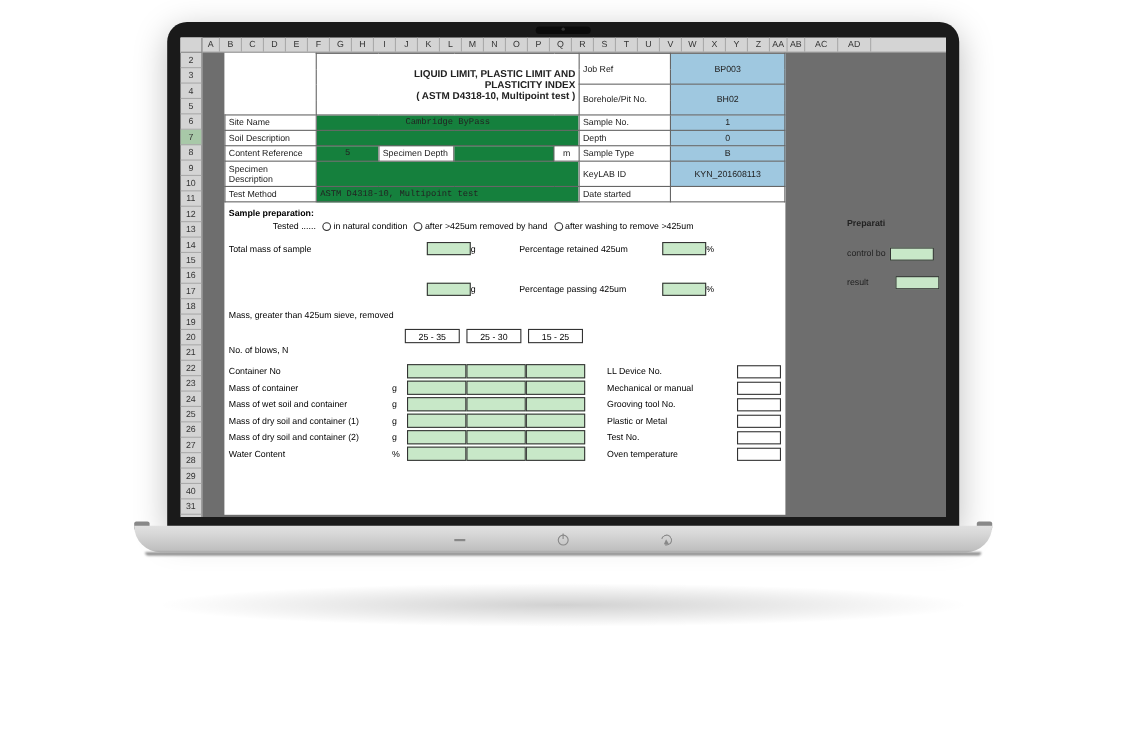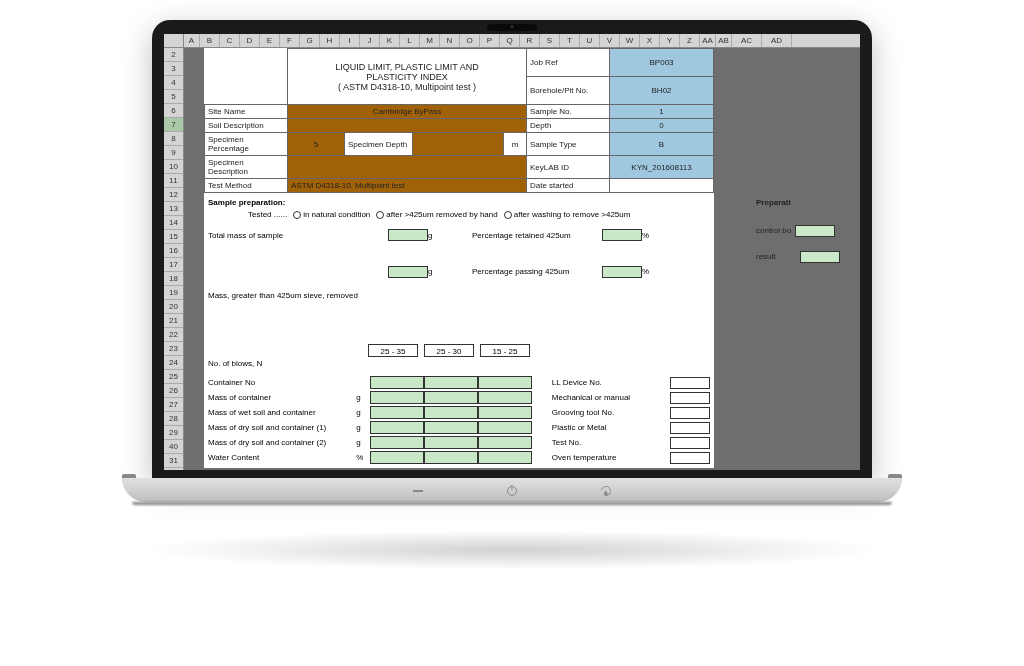--- a/index.html
+++ b/index.html
@@ -32,31 +32,31 @@
   .rowhead-col { position:absolute; left:0; top:0; width:20px; bottom:0; background:#d4d4d4; border-right:1px solid #888; }
   .colhead-row { position:absolute; left:0; top:0; right:0; height:14px; background:#d4d4d4; border-bottom:1px solid #888; display:flex; }
   .corner { position:absolute; left:0; top:0; width:20px; height:14px; background:#d4d4d4; border-right:1px solid #888; border-bottom:1px solid #888; z-index:3; }
   .col-h { border-right:1px solid #aaa; text-align:center; font-size:8px; color:#333; line-height:14px; flex:none; }
   .row-h { border-bottom:1px solid #aaa; text-align:center; font-size:8px; color:#333; height:14px; line-height:14px; }
   .row-h.sel { background:#a8c8a8; }
   
   .grid { position:absolute; left:20px; top:14px; right:0; bottom:0; }
   .form-white { position:absolute; left:20px; top:0; width:510px; height:420px; background:#fff; }
   
-  .side-panel { position:absolute; left:572px; top:150px; font-size:8px; color:#222; }
+  .side-panel { position:absolute; left:586px; top:150px; font-size:8px; color:#222; }
   .sp-row { margin-bottom:4px; white-space:nowrap; }
   .sp-cell { display:inline-block; width:40px; height:12px; background:#c8e8c8; border:1px solid #333; vertical-align:middle; margin-left:4px; }
   
   
   .ft { border-collapse: collapse; width: 100%; font-size:8px; color:#222; }
   .ft td { border:1px solid #666; padding:2px 3px; height:14px; vertical-align:middle; }
   .ft .nb { border:none; }
-  .ft .title { font-weight:normal; text-align:center; font-size:9px; }
+  .ft .title { font-weight:bold; text-align:right; font-size:9px; }
   .ft .blue { background:#9fc8e0; text-align:center; }
-  .ft .green { background:#a16207; text-align:center; }
+  .ft .green { background:#15803d; text-align:center;font-family:Liberation Mono, monospace; }
   .ft .lbl { background:#fff; }
   
   .radio { display:inline-block; width:8px; height:8px; border:1px solid #333; border-radius:50%; vertical-align:middle; margin:0 2px 0 6px; background:#fff; }
   .smallbox { display:inline-block; width:40px; height:12px; background:#c8e8c8; border:1px solid #333; vertical-align:middle; }
   .whitebox { display:inline-block; width:40px; height:12px; background:#fff; border:1px solid #333; vertical-align:middle; }
   .rangebox { display:inline-block; width:50px; height:13px; border:1px solid #333; text-align:center; font-size:8px; line-height:13px; margin-right:6px; }
   
   .section-lbl { font-weight:bold; font-size:8px; padding:3px 0 2px 0; }
   .plain-row { font-size:8px; padding:1px 0; display:flex; align-items:center; }
   .plain-row .lab { width:150px; }
@@ -174,21 +174,21 @@
               </tr>
               <tr></tr>
               <tr>
                 <td class="lbl" rowspan="2">Soil Description</td>
                 <td class="green" rowspan="2" colspan="4"></td>
                 <td class="lbl" rowspan="2">Depth</td>
                 <td class="blue" rowspan="2">0</td>
               </tr>
               <tr></tr>
               <tr>
-                <td class="lbl" rowspan="2">Specimen Percentage</td>
+                <td class="lbl" rowspan="2">Content Reference</td>
                 <td class="green" rowspan="2" style="width:50px;">5</td>
                 <td class="lbl" rowspan="2" style="width:60px;">Specimen Depth</td>
                 <td class="green" rowspan="2" style="width:80px;"></td>
                 <td class="lbl" rowspan="2" style="width:20px; text-align:center;">m</td>
                 <td class="lbl" rowspan="2">Sample Type</td>
                 <td class="blue" rowspan="2">B</td>
               </tr>
               <tr></tr>
               <tr>
                 <td class="lbl" rowspan="2">Specimen Description</td>
@@ -232,21 +232,21 @@
                 <span class="lab" style="width:180px;margin-top:48px;">Mass, greater than 425um sieve, removed</span>
                 <span class="smallbox"></span>
                 <span class="unit">g</span>
                 <span style="width:30px;"></span>
                 <span style="width:130px;">Percentage passing 425um</span>
                 <span class="smallbox"></span>
                 <span class="unit">%</span>
               </div>
               <div style="height:6px;"></div>
 
-              <div class="plain-row" style="padding-left:160px;margin-top:36px;">
+              <div class="plain-row" style="padding-left:160px;">
                 <span class="rangebox">25 - 35</span>
                 <span class="rangebox">25 - 30</span>
                 <span class="rangebox">15 - 25</span>
               </div>
               <div class="plain-row">
                   <span class="lab">No. of blows, N</span>
                 </div>
               <div style="height:6px;"></div>
 
               <div class="plain-row">

